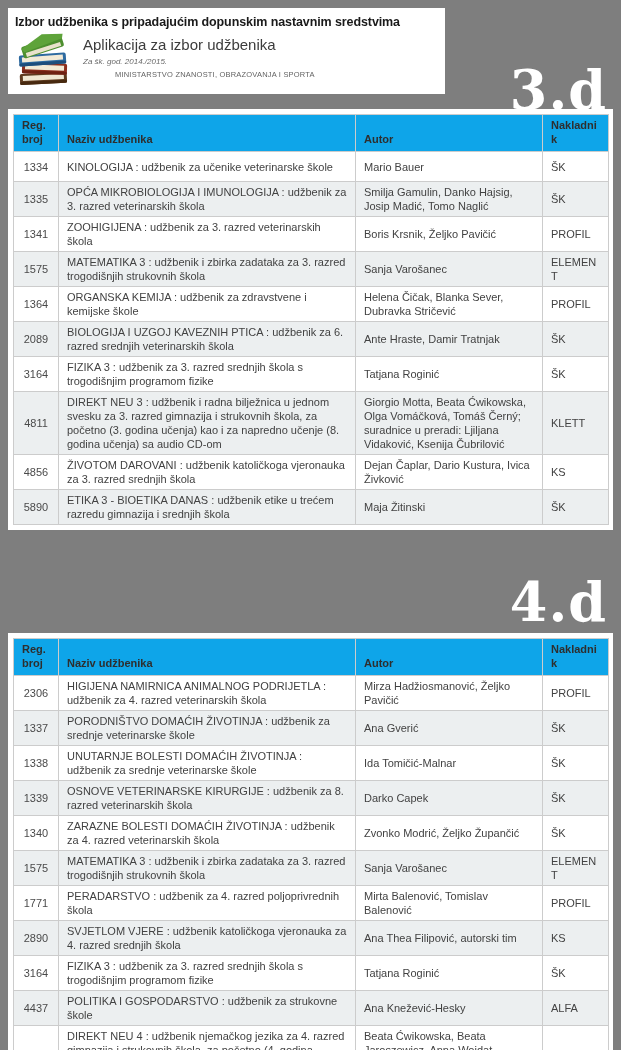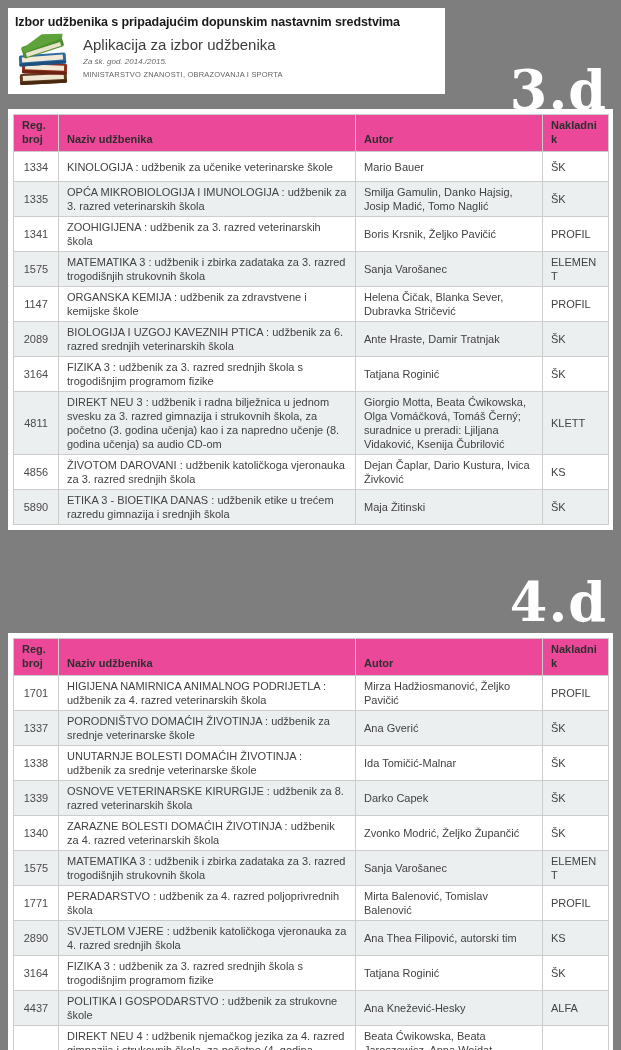--- a/index.html
+++ b/index.html
@@ -24,21 +24,21 @@
     font-weight: bold;
     color: #1a1a1a;
     white-space: nowrap;
     letter-spacing: -0.1px;
   }
   .header-row { display: flex; margin-top: 4px; }
   .logo { width: 58px; height: 54px; flex: 0 0 auto; }
   .app-info { margin-left: 10px; padding-top: 3px; }
   .app-name { font-size: 15px; color: #3c3c3c; }
   .school-year { font-size: 8px; font-style: italic; color: #6a6a6a; margin-top: 4px; }
-  .ministry { font-size: 7.5px; color: #636363; margin-top: 4px; letter-spacing: 0.2px; }
+  .ministry { font-size: 7.5px; color: #636363; margin-top: 4px; letter-spacing: 0.2px; margin-left: 32px; }
 
   
   .label-row { position: relative; }
   .class-section:first-child .label-row { height: 15px; }
   .class-section:not(:first-child) .label-row { height: 103px; }
   .class-label {
     position: absolute;
     right: 6px;
     bottom: -2px;
     font-family: "DejaVu Serif", serif;
@@ -61,21 +61,21 @@
     font-size: 11px;
   }
   .books-table th, .books-table td {
     border: 1px solid #cccccc;
     padding: 3px 8px;
     line-height: 14px;
     vertical-align: middle;
     word-wrap: break-word;
   }
   .books-table th {
-    background: #ec4899;
+    background: #0ea5e9;
     text-align: left;
     vertical-align: bottom;
     font-weight: bold;
     color: #2e2e2e;
     padding-bottom: 5px;
   }
   .books-table td { color: #424242; height: 30px; }
   .books-table tbody tr:nth-child(even) td { background: #eceff0; }
   .col-reg { width: 45px; }
   .col-naziv { width: 297px; }
@@ -165,21 +165,21 @@
               <td class="cell-autor">Boris Krsnik, Željko Pavičić</td>
               <td class="cell-nakladnik">PROFIL</td>
             </tr>
             <tr>
               <td class="cell-reg">1575</td>
               <td class="cell-naziv">MATEMATIKA 3 : udžbenik i zbirka zadataka za 3. razred trogodišnjih strukovnih škola</td>
               <td class="cell-autor">Sanja Varošanec</td>
               <td class="cell-nakladnik">ELEMENT</td>
             </tr>
             <tr>
-              <td class="cell-reg">1147</td>
+              <td class="cell-reg">1364</td>
               <td class="cell-naziv">ORGANSKA KEMIJA : udžbenik za zdravstvene i kemijske škole</td>
               <td class="cell-autor">Helena Čičak, Blanka Sever, Dubravka Stričević</td>
               <td class="cell-nakladnik">PROFIL</td>
             </tr>
             <tr>
               <td class="cell-reg">2089</td>
               <td class="cell-naziv">BIOLOGIJA I UZGOJ KAVEZNIH PTICA : udžbenik za 6. razred srednjih veterinarskih škola</td>
               <td class="cell-autor">Ante Hraste, Damir Tratnjak</td>
               <td class="cell-nakladnik">ŠK</td>
             </tr>
@@ -227,21 +227,21 @@
         <thead>
           <tr>
             <th>Reg. broj</th>
             <th>Naziv udžbenika</th>
             <th>Autor</th>
             <th>Nakladnik</th>
           </tr>
         </thead>
         <tbody>
             <tr>
-              <td class="cell-reg">1701</td>
+              <td class="cell-reg">2306</td>
               <td class="cell-naziv">HIGIJENA NAMIRNICA ANIMALNOG PODRIJETLA : udžbenik za 4. razred veterinarskih škola</td>
               <td class="cell-autor">Mirza Hadžiosmanović, Željko Pavičić</td>
               <td class="cell-nakladnik">PROFIL</td>
             </tr>
             <tr>
               <td class="cell-reg">1337</td>
               <td class="cell-naziv">PORODNIŠTVO DOMAĆIH ŽIVOTINJA : udžbenik za srednje veterinarske škole</td>
               <td class="cell-autor">Ana Gverić</td>
               <td class="cell-nakladnik">ŠK</td>
             </tr>

